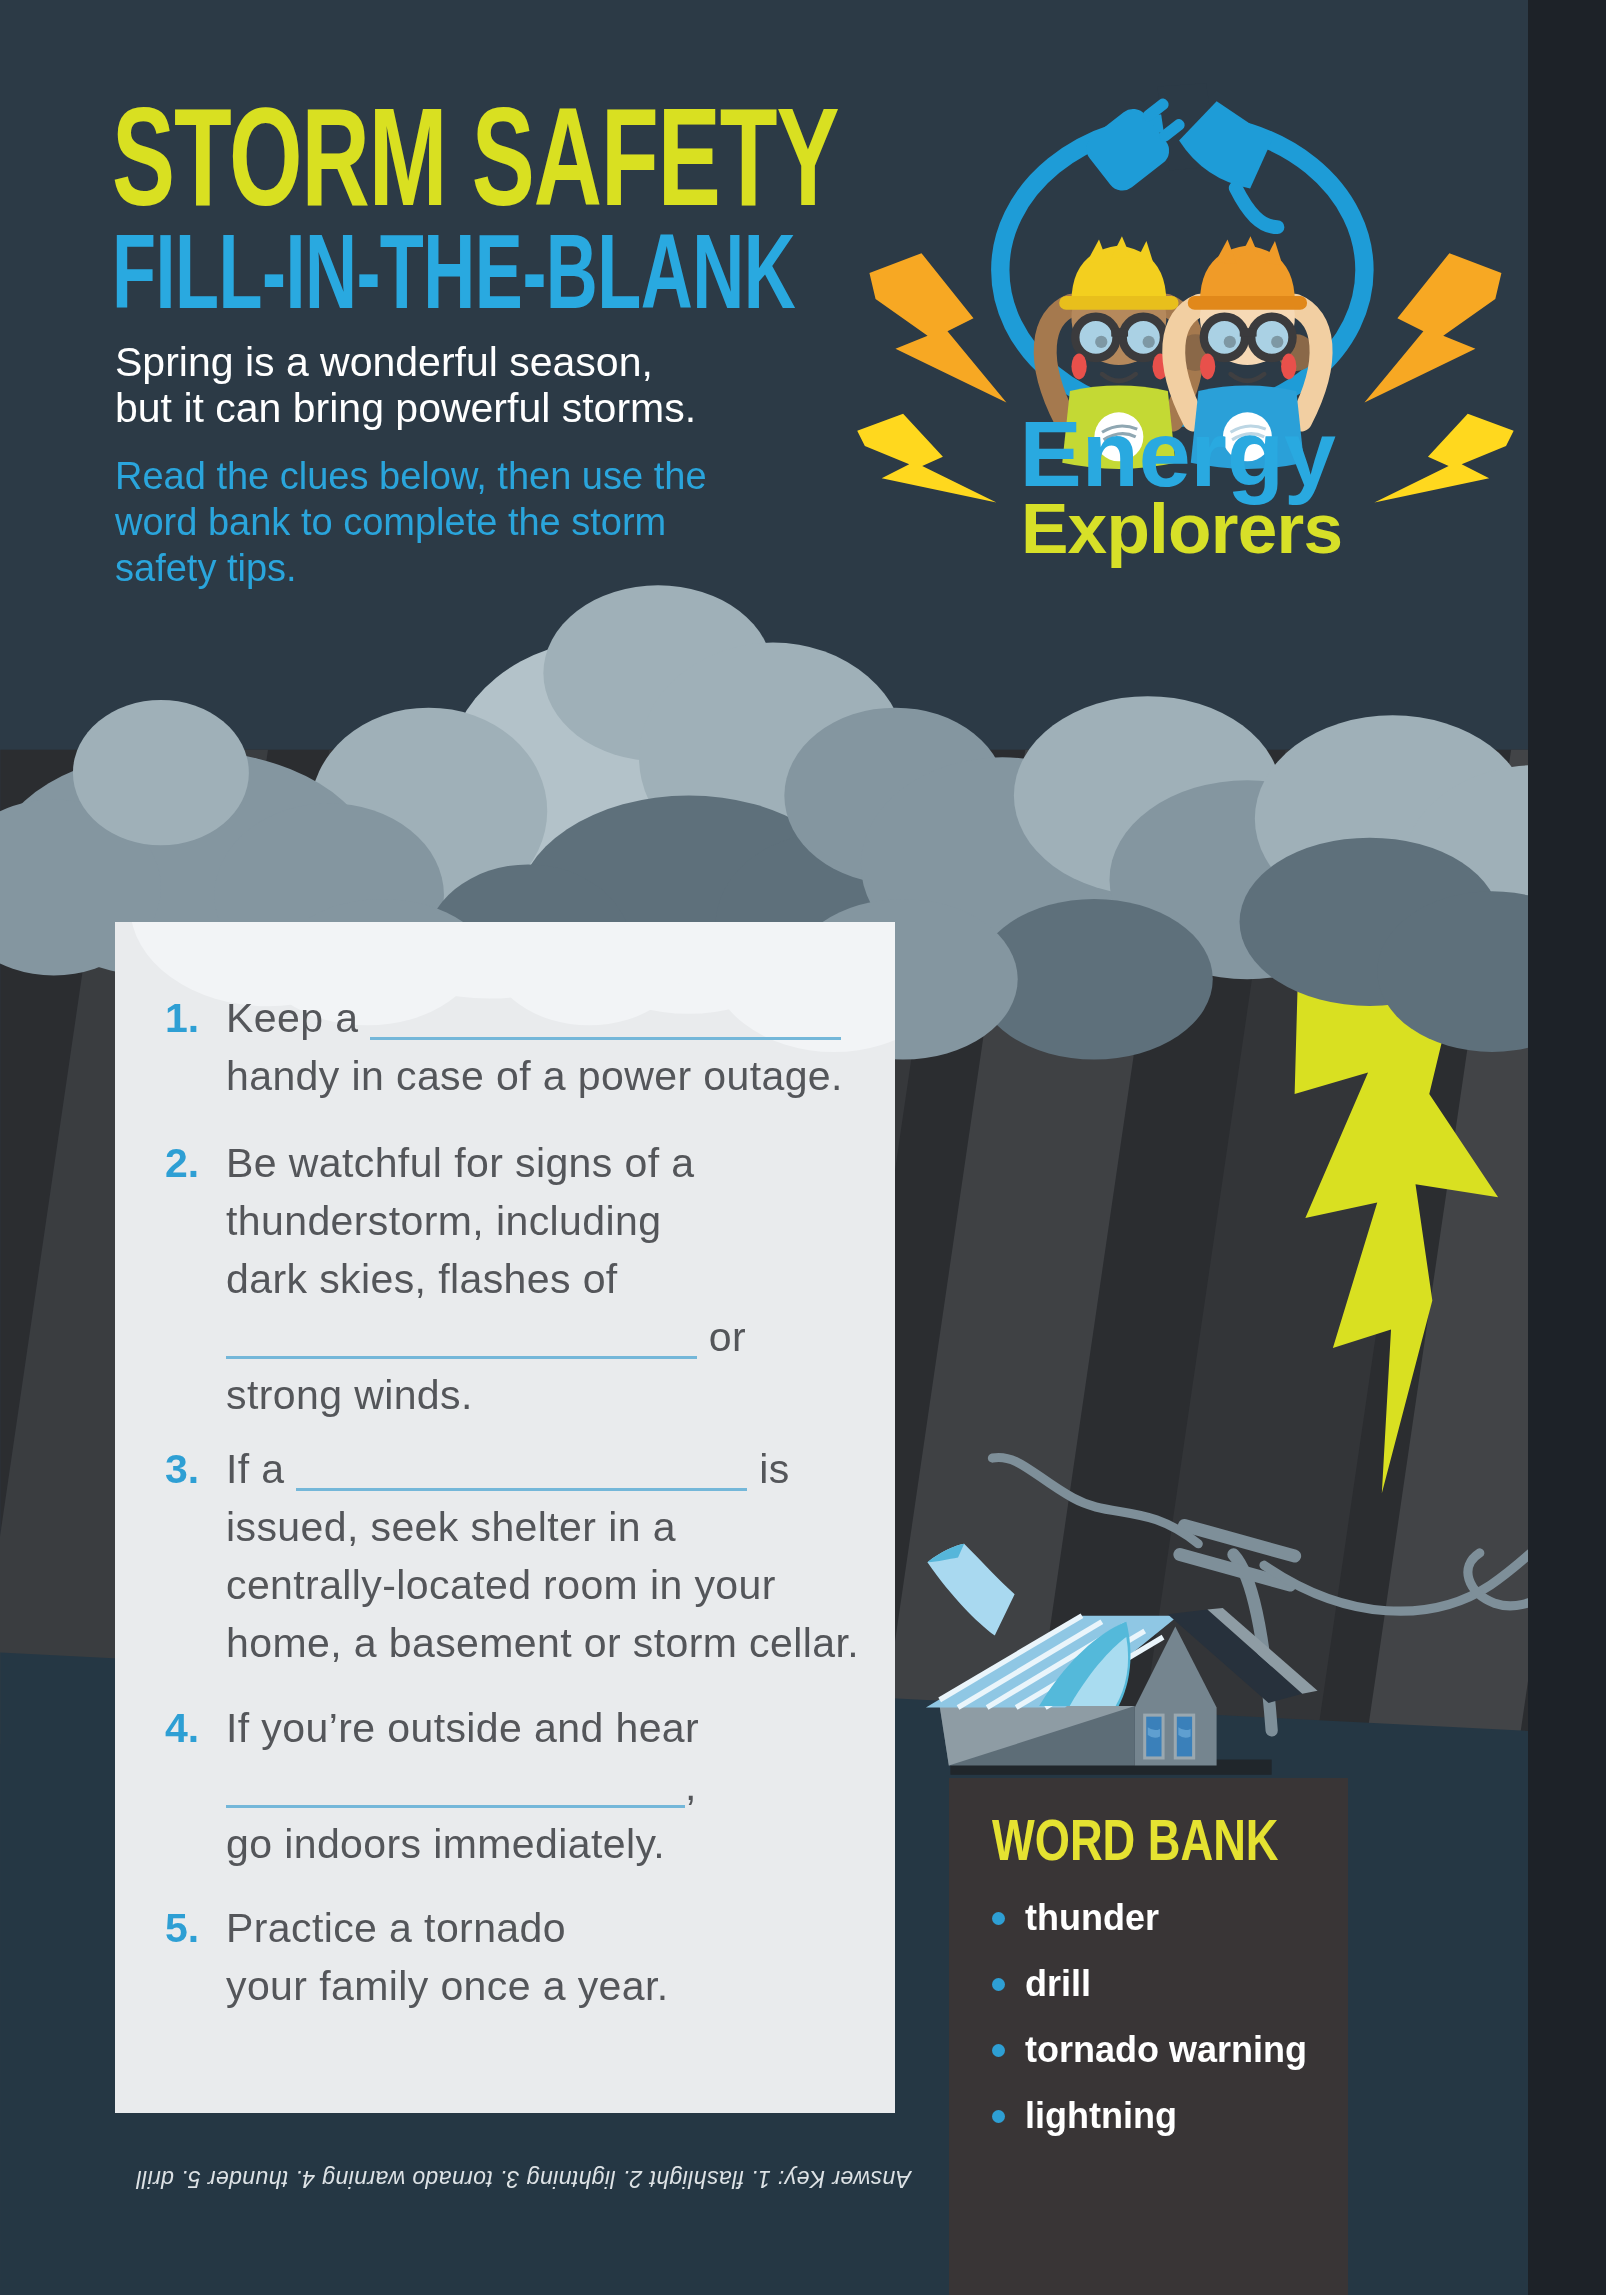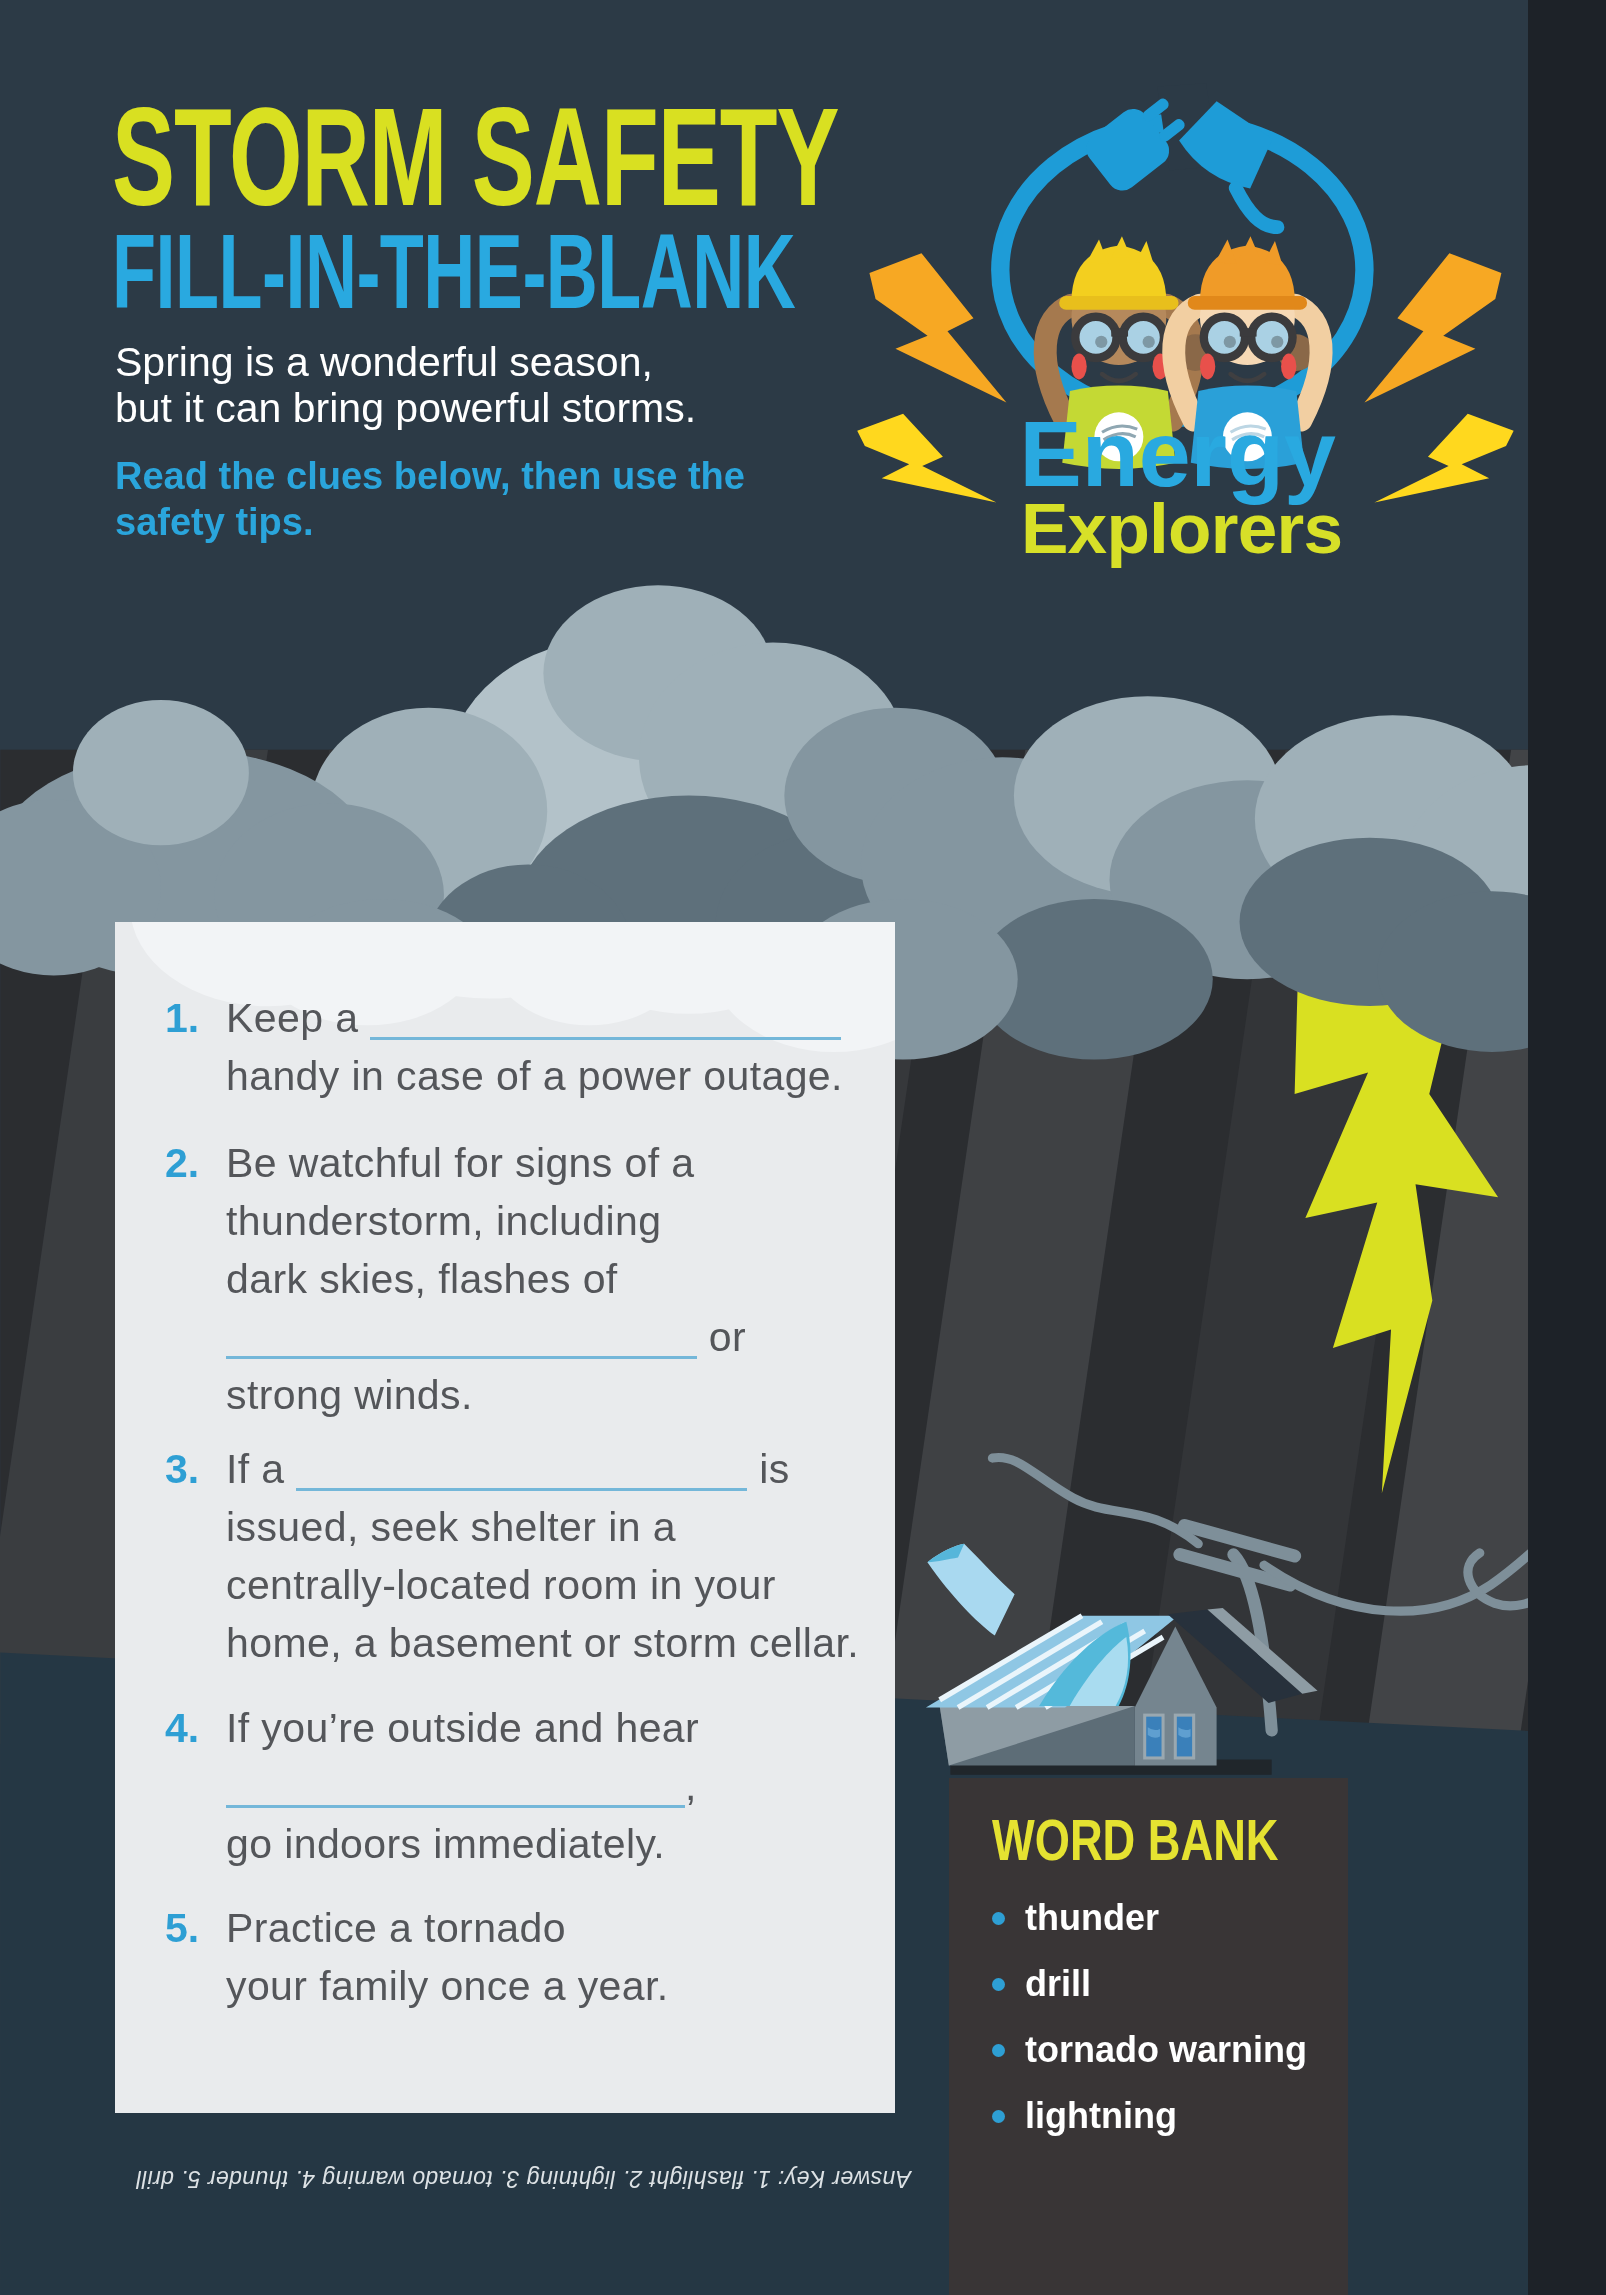--- a/index.html
+++ b/index.html
@@ -19,21 +19,21 @@
   .title2{
     left:112px; top:218px; font-size:106px; line-height:1; font-weight:bold;
     color:#29a9e0; letter-spacing:-0.8px; white-space:nowrap;
     transform:scaleX(.68); transform-origin:left top; z-index:6;
   }
   .intro{
     left:115px; top:339px; font-size:41px; line-height:46px; font-weight:normal;
     color:#ffffff; white-space:nowrap; z-index:6;
   }
   .instructions{
-    left:115px; top:453px; font-size:38px; line-height:46px; font-weight:bold;
+    left:115px; top:453px; font-size:38px; line-height:46px; font-weight:normal;
     color:#2aa5dc; white-space:nowrap; z-index:6;
   }
   
   .scene{left:0; top:0; z-index:1;}
   .logo-svg{left:796px; top:77px; z-index:6;}
   
   .panel{
     left:115px; top:922px; width:780px; height:1191px;
     background:#e9ebed; z-index:3; overflow:hidden;
   }
@@ -174,20 +174,21 @@
   </svg>
 
   <div class="abs title1">STORM SAFETY</div>
   <div class="abs title2">FILL-IN-THE-BLANK</div>
   <div class="abs intro">
     <div>Spring is a wonderful season,</div>
     <div>but it can bring powerful storms.</div>
   </div>
   <div class="abs instructions">
     <div>Read the clues below, then use the</div>
+    <div>word bank to complete the storm</div>
     <div>safety tips.</div>
   </div>
 
   <svg class="abs logo-svg" width="811" height="536" viewBox="1040 100 1060 700">
 
     <g>
       <polygon fill="#f7a823" points="1136,356 1204,330 1272,415 1238,432 1315,525 1170,455 1212,438 1144,390"></polygon>
       <polygon fill="#ffd81e" points="1120,562 1180,540 1232,596 1205,608 1302,656 1152,624 1188,606 1130,582"></polygon>
       <polygon fill="#f7a823" points="1962,356 1894,330 1826,415 1860,432 1783,525 1928,455 1886,438 1954,390"></polygon>
       <polygon fill="#ffd81e" points="1978,562 1918,540 1866,596 1893,608 1796,656 1946,624 1910,606 1968,582"></polygon>

